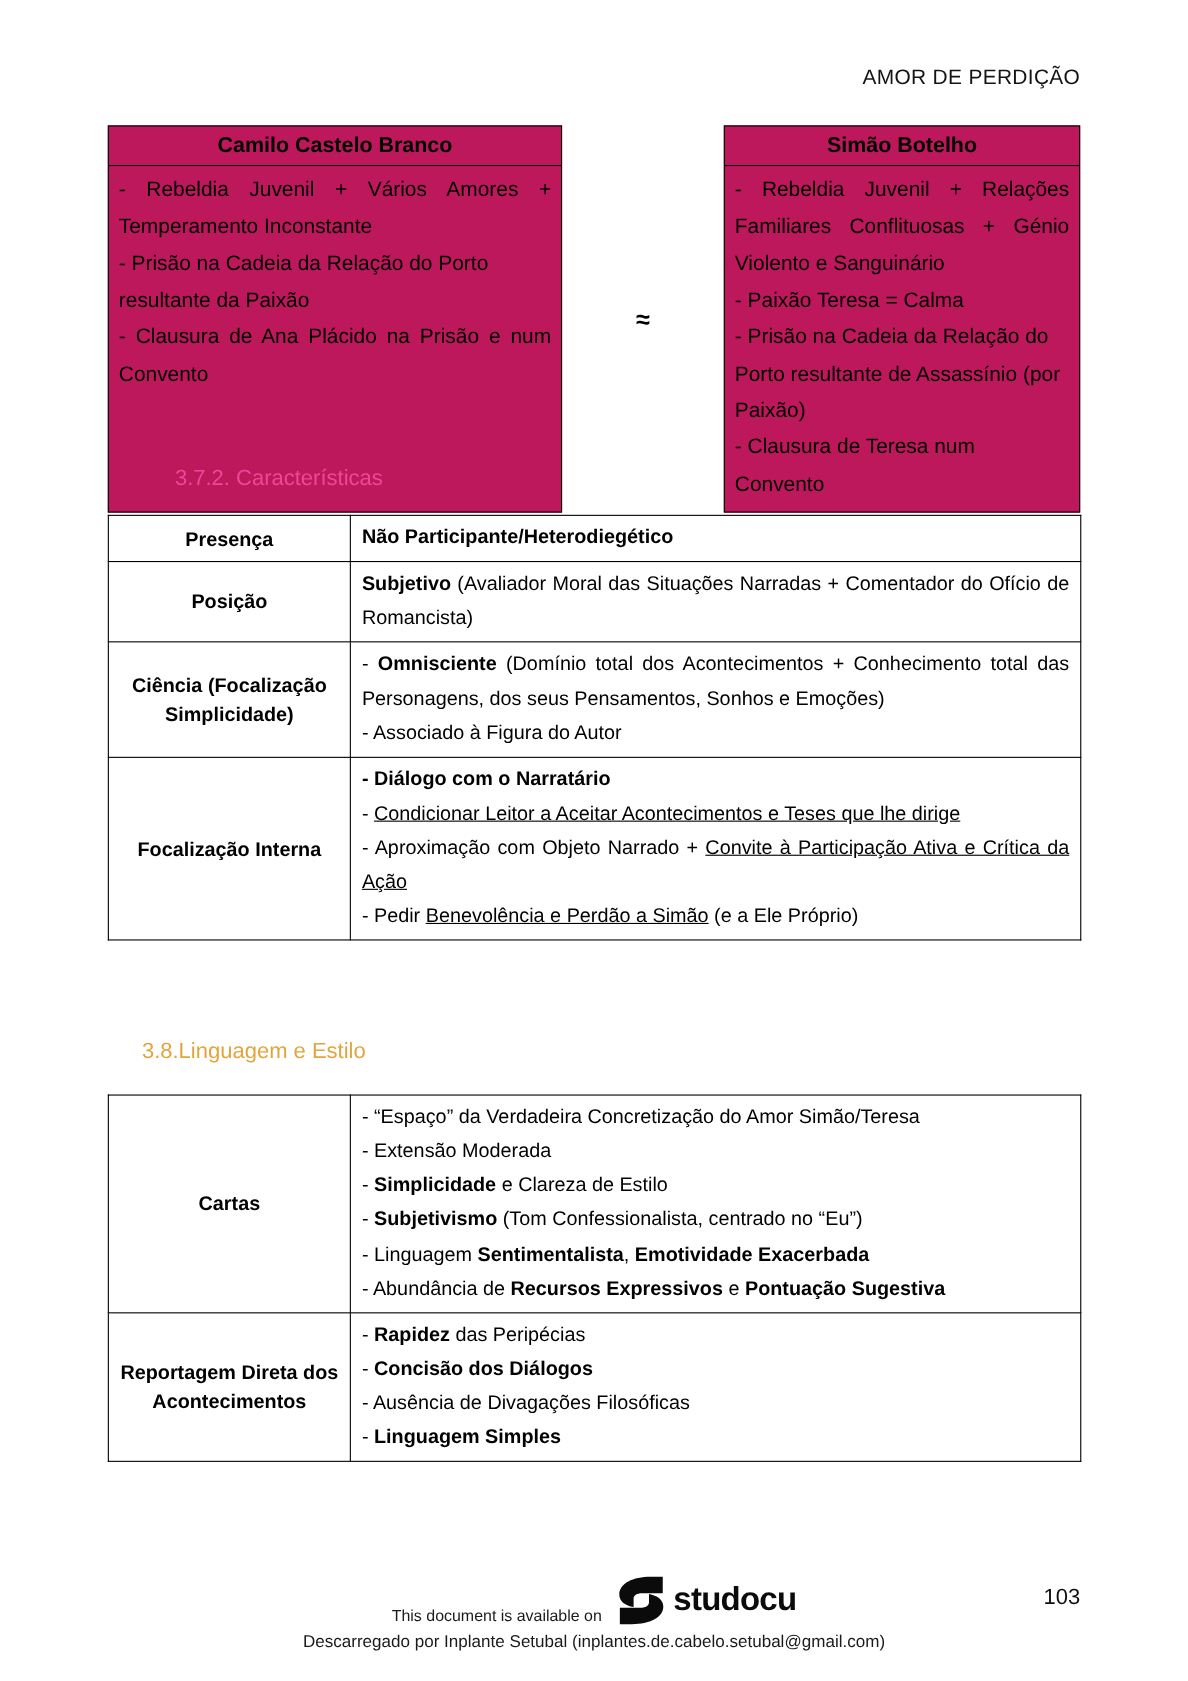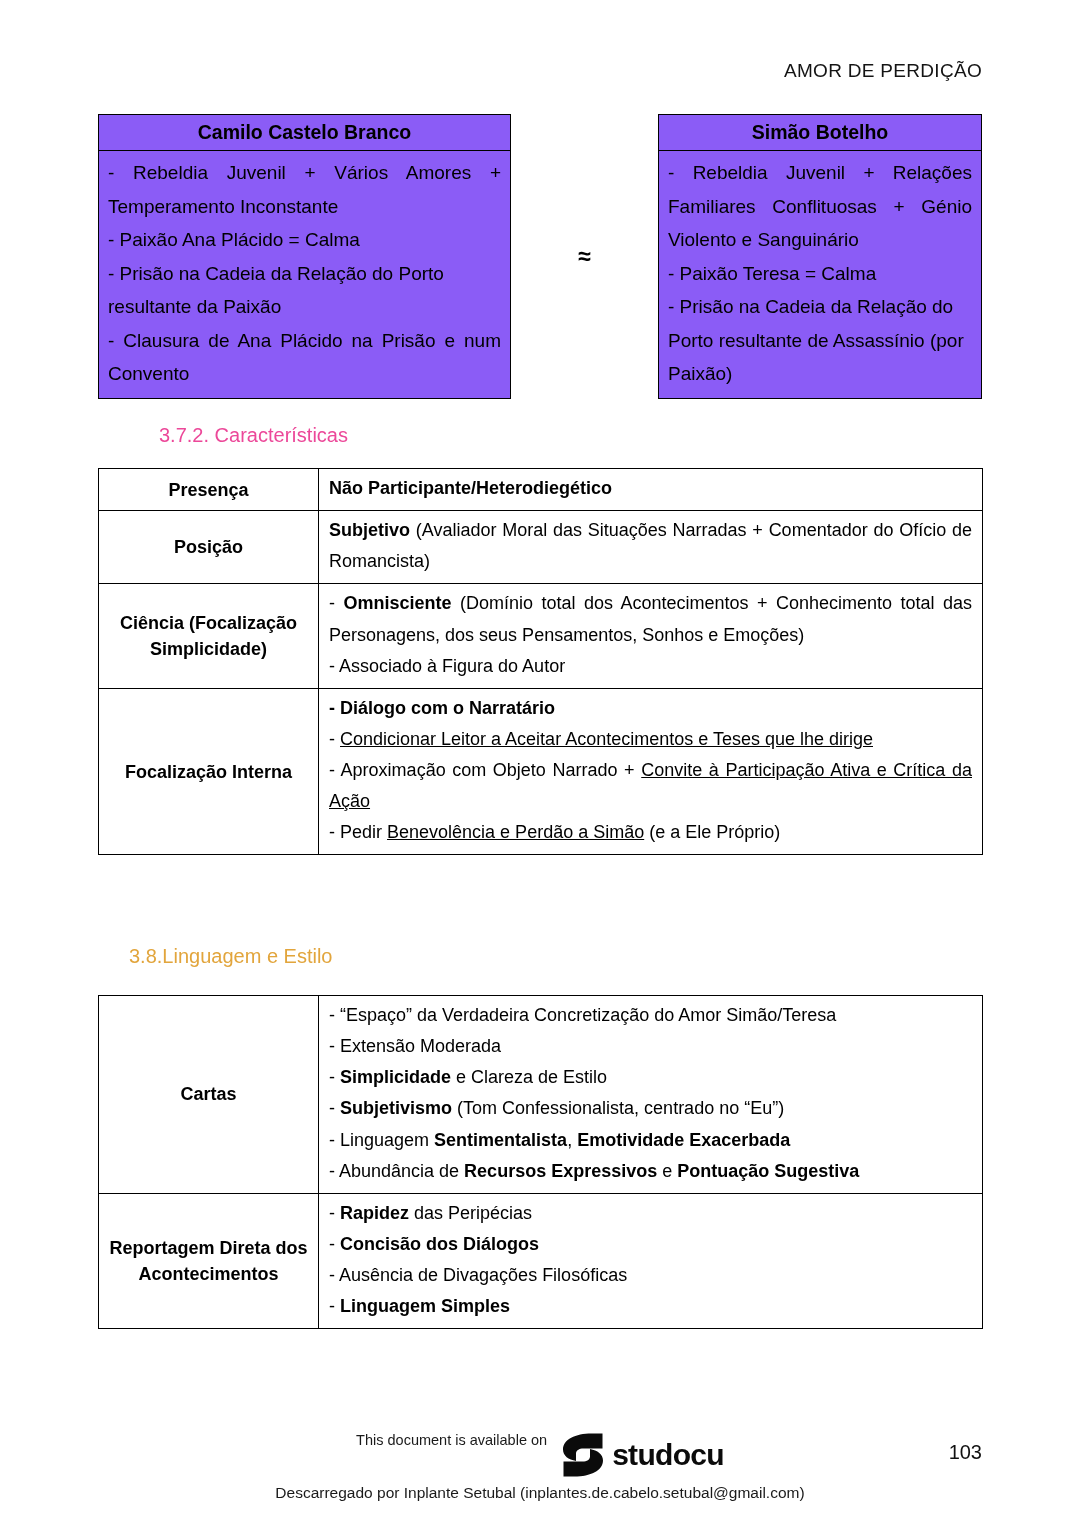--- a/index.html
+++ b/index.html
@@ -38,21 +38,21 @@
     position: absolute;
     top: 114px;
     left: 98px;
     width: 884px;
     display: flex;
     align-items: stretch;
   }
   .compare-box {
     border: 1.6px solid #000;
     box-sizing: border-box;
-    background: #8b5cf6;
+    background: #be185d;
   }
   .compare-box.left  { width: 413px; }
   .compare-box.right { width: 324px; }
 
   .compare-title {
     text-align: center;
     font-weight: bold;
     font-size: 19.5px;
     padding: 6px 4px 7px;
     border-bottom: 1.6px solid #000;
@@ -151,21 +151,21 @@
     right: 0;
     bottom: 0;
     height: 110px;
   }
   .avail-row {
     position: absolute;
     top: 14px;
     left: 0;
     right: 0;
     display: flex;
-    align-items: flex-start;
+    align-items: flex-end;
     justify-content: center;
     gap: 14px;
   }
   .avail-text {
     font-size: 14.5px;
     color: #1a1a1a;
     font-family: "Liberation Sans", sans-serif;
   }
   .logo-group {
     display: flex;
@@ -202,34 +202,34 @@
 <div class="page">
 
   <div class="doc-header">AMOR DE PERDIÇÃO</div>
 
   <div class="compare-wrap">
 
     <div class="compare-box left">
       <div class="compare-title">Camilo Castelo Branco</div>
       <div class="compare-body">
         <span class="ln just">- Rebeldia Juvenil + Vários Amores + Temperamento Inconstante</span>
-        <span class="ln">- Paixão Ana Plácido = Calma</span>
         <span class="ln">- Prisão na Cadeia da Relação do Porto resultante da Paixão</span>
         <span class="ln just">- Clausura de Ana Plácido na Prisão e num Convento</span>
       </div>
     </div>
 
     <div class="approx">≈</div>
 
     <div class="compare-box right">
       <div class="compare-title">Simão Botelho</div>
       <div class="compare-body">
         <span class="ln just">- Rebeldia Juvenil + Relações Familiares Conflituosas + Génio Violento e Sanguinário</span>
         <span class="ln">- Paixão Teresa = Calma</span>
         <span class="ln">- Prisão na Cadeia da Relação do Porto resultante de Assassínio (por Paixão)</span>
+        <span class="ln">- Clausura de Teresa num Convento</span>
       </div>
     </div>
   </div>
 
   <div class="heading heading-1">3.7.2. Características</div>
 
   <table class="dtable" id="table-caracteristicas">
     <colgroup>
         <col class="c1">
         <col class="c2">

